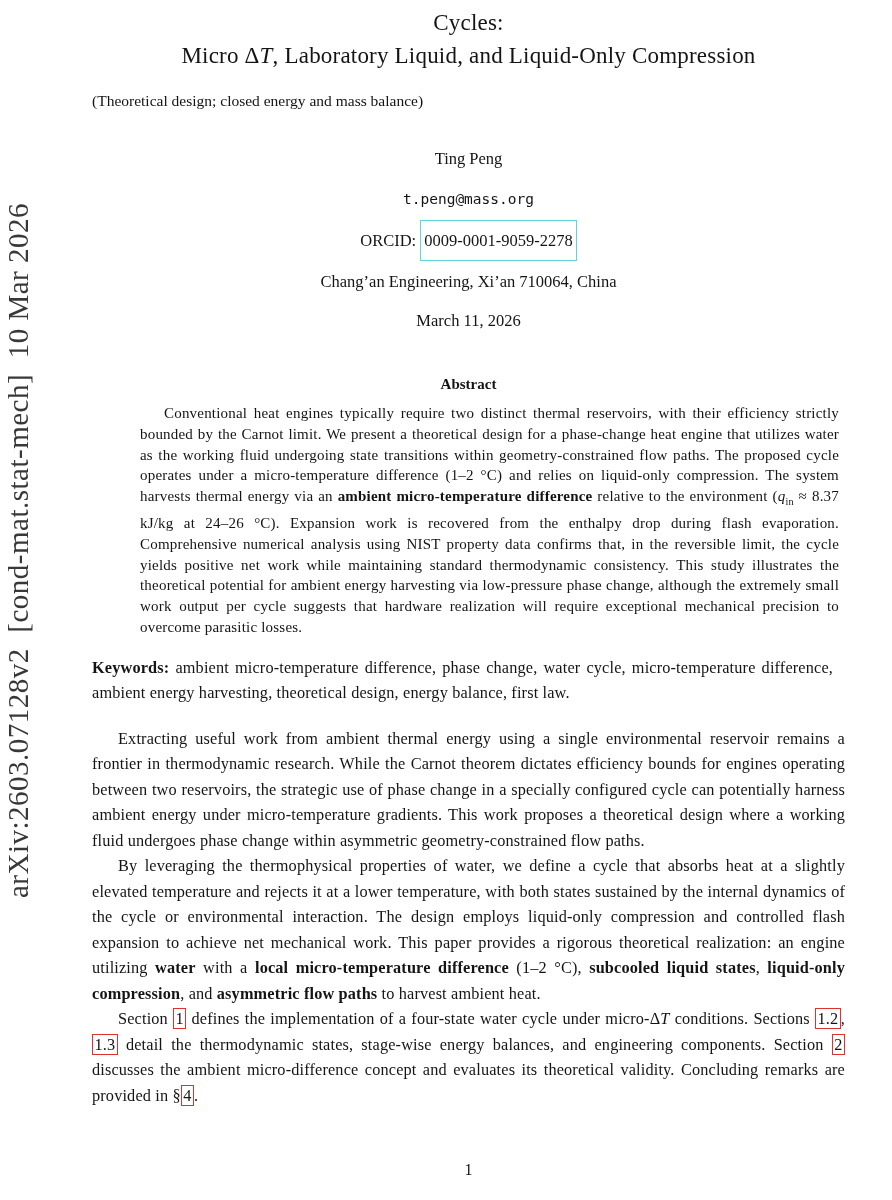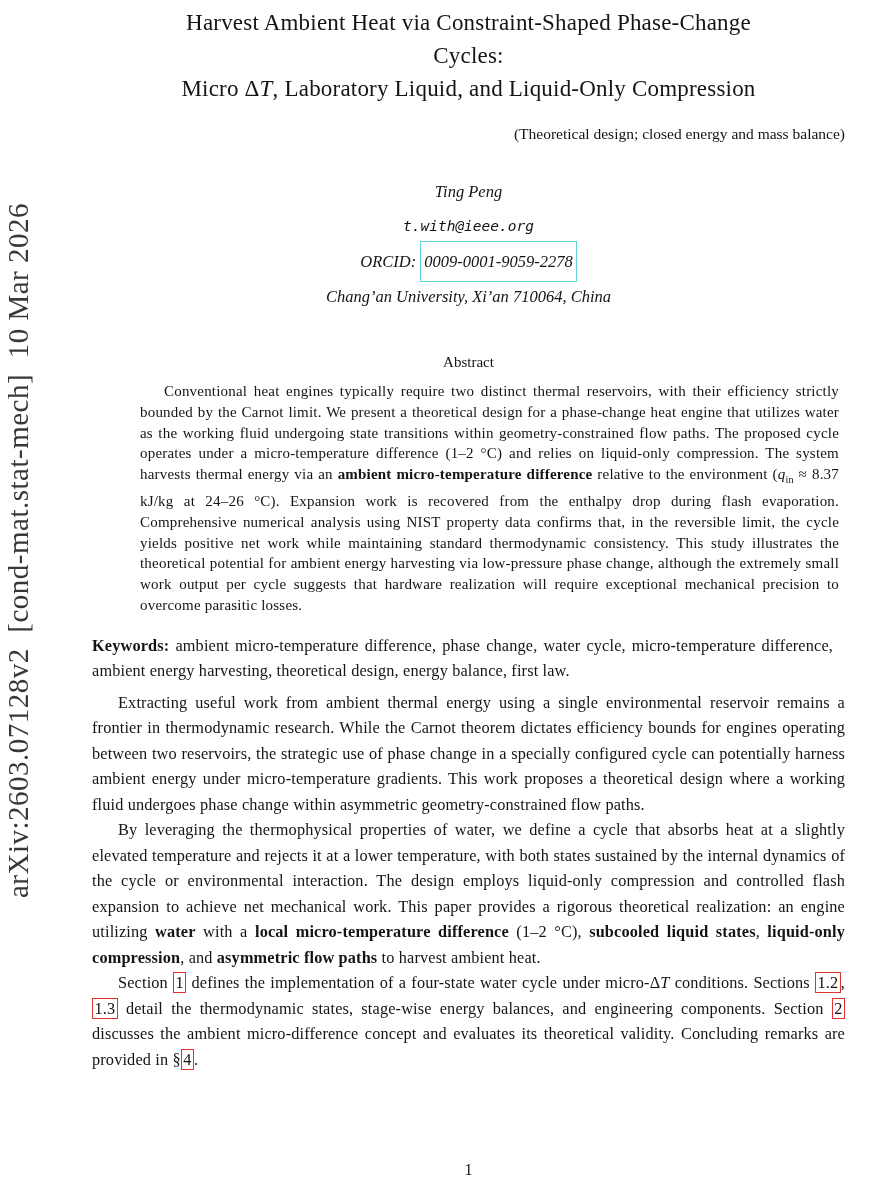--- a/index.html
+++ b/index.html
@@ -13,67 +13,67 @@
   .arxiv-strip{
     position:absolute;left:2px;top:128px;height:845px;width:46px;
     writing-mode:vertical-rl;transform:rotate(180deg);
     text-align:center;white-space:pre;
     font-size:29px;letter-spacing:0.5px;color:#383838;
   }
   .content{position:absolute;left:92px;top:0;width:753px;}
   .title{margin:6px 0 0 0;font-size:23px;font-weight:400;line-height:33px;text-align:center;letter-spacing:0.2px;}
   .tline{display:block;}
   .mvar{font-style:italic;}
-  .subtitle{margin:20px 0 12px 0;font-size:15.5px;text-align:right;}
+  .subtitle{margin:20px 0 12px 0;font-size:15.5px;text-align:left;}
   .authorblock{margin-top:36px;text-align:center;font-size:16.5px;line-height:25px;}
-  .authorblock p{margin:10px;font-style:italic;}
+  .authorblock p{margin:16px;}
   .email{font-family:"DejaVu Sans Mono","Liberation Mono",monospace;font-size:14.5px;}
   .orcid-link{border:1.6px solid #5fd7da;padding:10px 3px;color:inherit;text-decoration:none;}
   .ref{border:1px solid #e03131;padding:0 1.5px;color:inherit;text-decoration:none;}
   .date{margin:17px 0 0 0;font-size:16.5px;text-align:center;}
-  .abs-head{margin:45px 0 0 0;font-size:15px;font-weight:400;text-align:center;}
+  .abs-head{margin:45px 0 0 0;font-size:15px;font-weight:700;text-align:center;}
   .abs-text{
     margin:10px 6px 0 48px;font-size:15px;line-height:20.8px;
     text-align:justify;text-indent:24px;letter-spacing:0.2px;
     hyphens:auto;-webkit-hyphens:auto;
   }
   .abs-text sub{font-size:0.68em;}
   .keywords{margin:17px 12px 0 0;font-size:16.3px;line-height:25.5px;text-align:justify;letter-spacing:0.15px;}
   .bodypara{
     margin:0;font-size:16.3px;line-height:25.5px;text-align:justify;
     text-indent:26px;letter-spacing:0.15px;hyphens:auto;-webkit-hyphens:auto;
   }
-  .bodypara.first{margin-top:6px;}
+  .bodypara.first{margin-top:20px;}
   .pagenum{position:absolute;left:92px;width:753px;top:1161px;text-align:center;font-size:16px;}
 </style>
 </head>
 <body>
 
 <div class="page">
 
   <div class="arxiv-strip">arXiv:2603.07128v2  [cond-mat.stat-mech]  10 Mar 2026</div>
 
   <main class="content">
 
     <header>
       <h1 class="title">
-          <span class="tline">Harvest Ambient Heat via Constraint-Shaped Phase-Change</span>
           <span class="tline">Cycles:</span>
           <span class="tline"><span>Micro Δ</span><i class="mvar">T</i><span>, Laboratory Liquid, and Liquid-Only Compression</span></span>
         </h1>
 
       <p class="subtitle">(Theoretical design; closed energy and mass balance)</p>
 
       <div class="authorblock">
         <p>Ting Peng</p>
-        <p class="email">t.with@ieee.org</p>
+        <p class="email">t.peng@mass.org</p>
         <p><span>ORCID: </span><a class="orcid-link">0009-0001-9059-2278</a></p>
-        <p>Chang’an University, Xi’an 710064, China</p>
+        <p>Chang’an Engineering, Xi’an 710064, China</p>
       </div>
 
+      <p class="date">March 11, 2026</p>
     </header>
 
     <section>
       <h2 class="abs-head">Abstract</h2>
       <p class="abs-text"><span>Conventional heat engines typically require two distinct thermal reservoirs, with their efficiency strictly bounded by the Carnot limit. We present a theoretical design for a phase-change heat engine that utilizes water as the working fluid undergoing state transitions within geometry-constrained flow paths. The proposed cycle operates under a micro-temperature difference (1–2 °C) and relies on liquid-only compression. The system harvests thermal energy via an </span><b>ambient micro-temperature difference</b><span> relative to the environment (</span><i class="mvar">q</i><sub>in</sub><span> ≈ 8.37 kJ/kg at 24–26 °C). Expansion work is recovered from the enthalpy drop during flash evaporation. Comprehensive numerical analysis using NIST property data confirms that, in the reversible limit, the cycle yields positive net work while maintaining standard thermodynamic consistency. This study illustrates the theoretical potential for ambient energy harvesting via low-pressure phase change, although the extremely small work output per cycle suggests that hardware realization will require exceptional mechanical precision to overcome parasitic losses.</span></p>
     </section>
 
     <p class="keywords"><b>Keywords:</b><span> ambient micro-temperature difference, phase change, water cycle, micro-temperature difference, ambient energy harvesting, theoretical design, energy balance, first law.</span></p>
 
     <p class="bodypara first">Extracting useful work from ambient thermal energy using a single environmental reservoir remains a frontier in thermodynamic research. While the Carnot theorem dictates efficiency bounds for engines operating between two reservoirs, the strategic use of phase change in a specially configured cycle can potentially harness ambient energy under micro-temperature gradients. This work proposes a theoretical design where a working fluid undergoes phase change within asymmetric geometry-constrained flow paths.</p>

